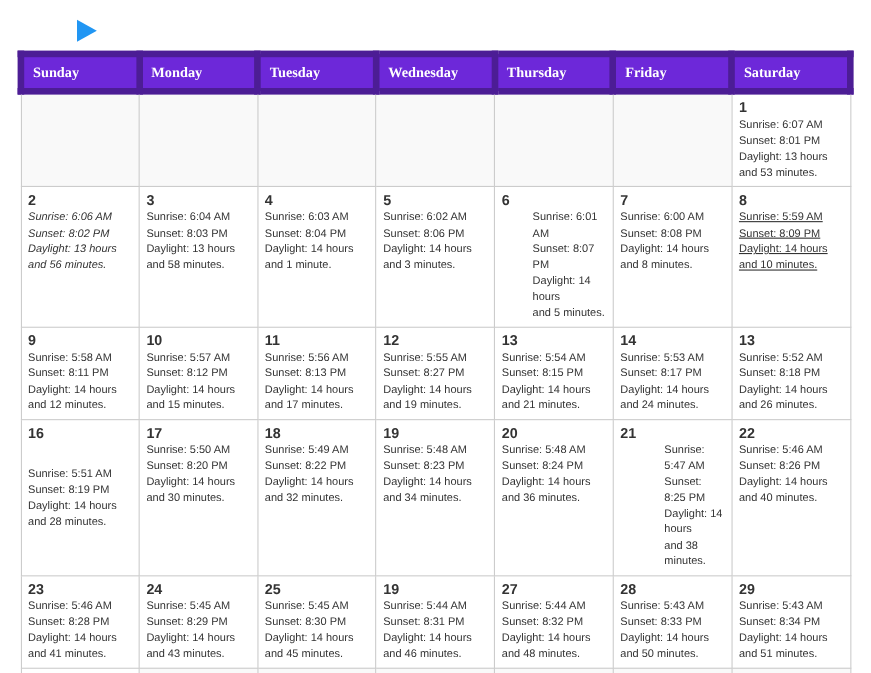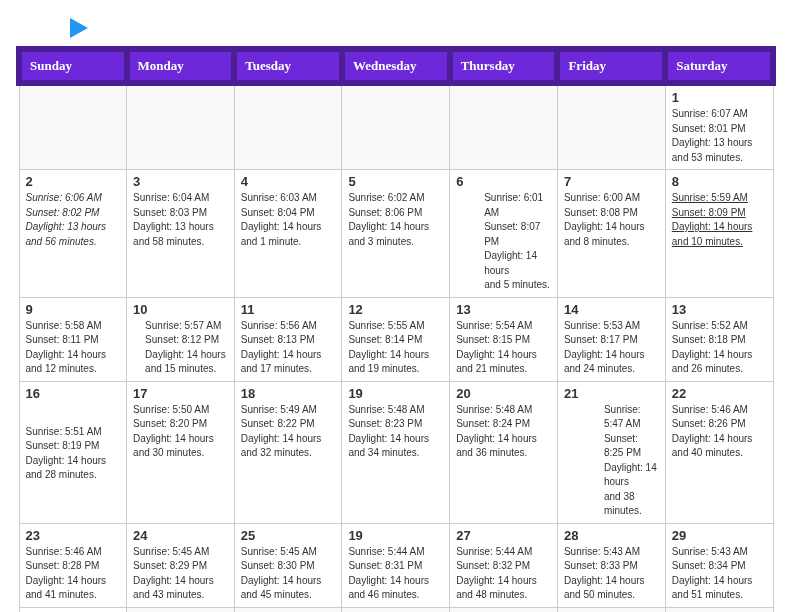--- a/index.html
+++ b/index.html
@@ -179,36 +179,36 @@
       <tr>
         <td>
           <div class="day-number">9</div>
           <div class="day-info" style="white-space: pre-line;">Sunrise: 5:58 AM
 Sunset: 8:11 PM
 Daylight: 14 hours
 and 12 minutes.</div>
         </td>
         <td>
           <div class="day-number">10</div>
-          <div class="day-info" style="white-space: pre-line; margin-left: 12px;">Sunrise: 5:57 AM
+          <div class="day-info" style="white-space: pre-line;">Sunrise: 5:57 AM
 Sunset: 8:12 PM
 Daylight: 14 hours
 and 15 minutes.</div>
         </td>
         <td>
           <div class="day-number">11</div>
           <div class="day-info" style="white-space: pre-line;">Sunrise: 5:56 AM
 Sunset: 8:13 PM
 Daylight: 14 hours
 and 17 minutes.</div>
         </td>
         <td>
           <div class="day-number">12</div>
           <div class="day-info" style="white-space: pre-line;">Sunrise: 5:55 AM
-Sunset: 8:14 PM
+Sunset: 8:27 PM
 Daylight: 14 hours
 and 19 minutes.</div>
         </td>
         <td>
           <div class="day-number">13</div>
           <div class="day-info" style="white-space: pre-line;">Sunrise: 5:54 AM
 Sunset: 8:15 PM
 Daylight: 14 hours
 and 21 minutes.</div>
         </td>

